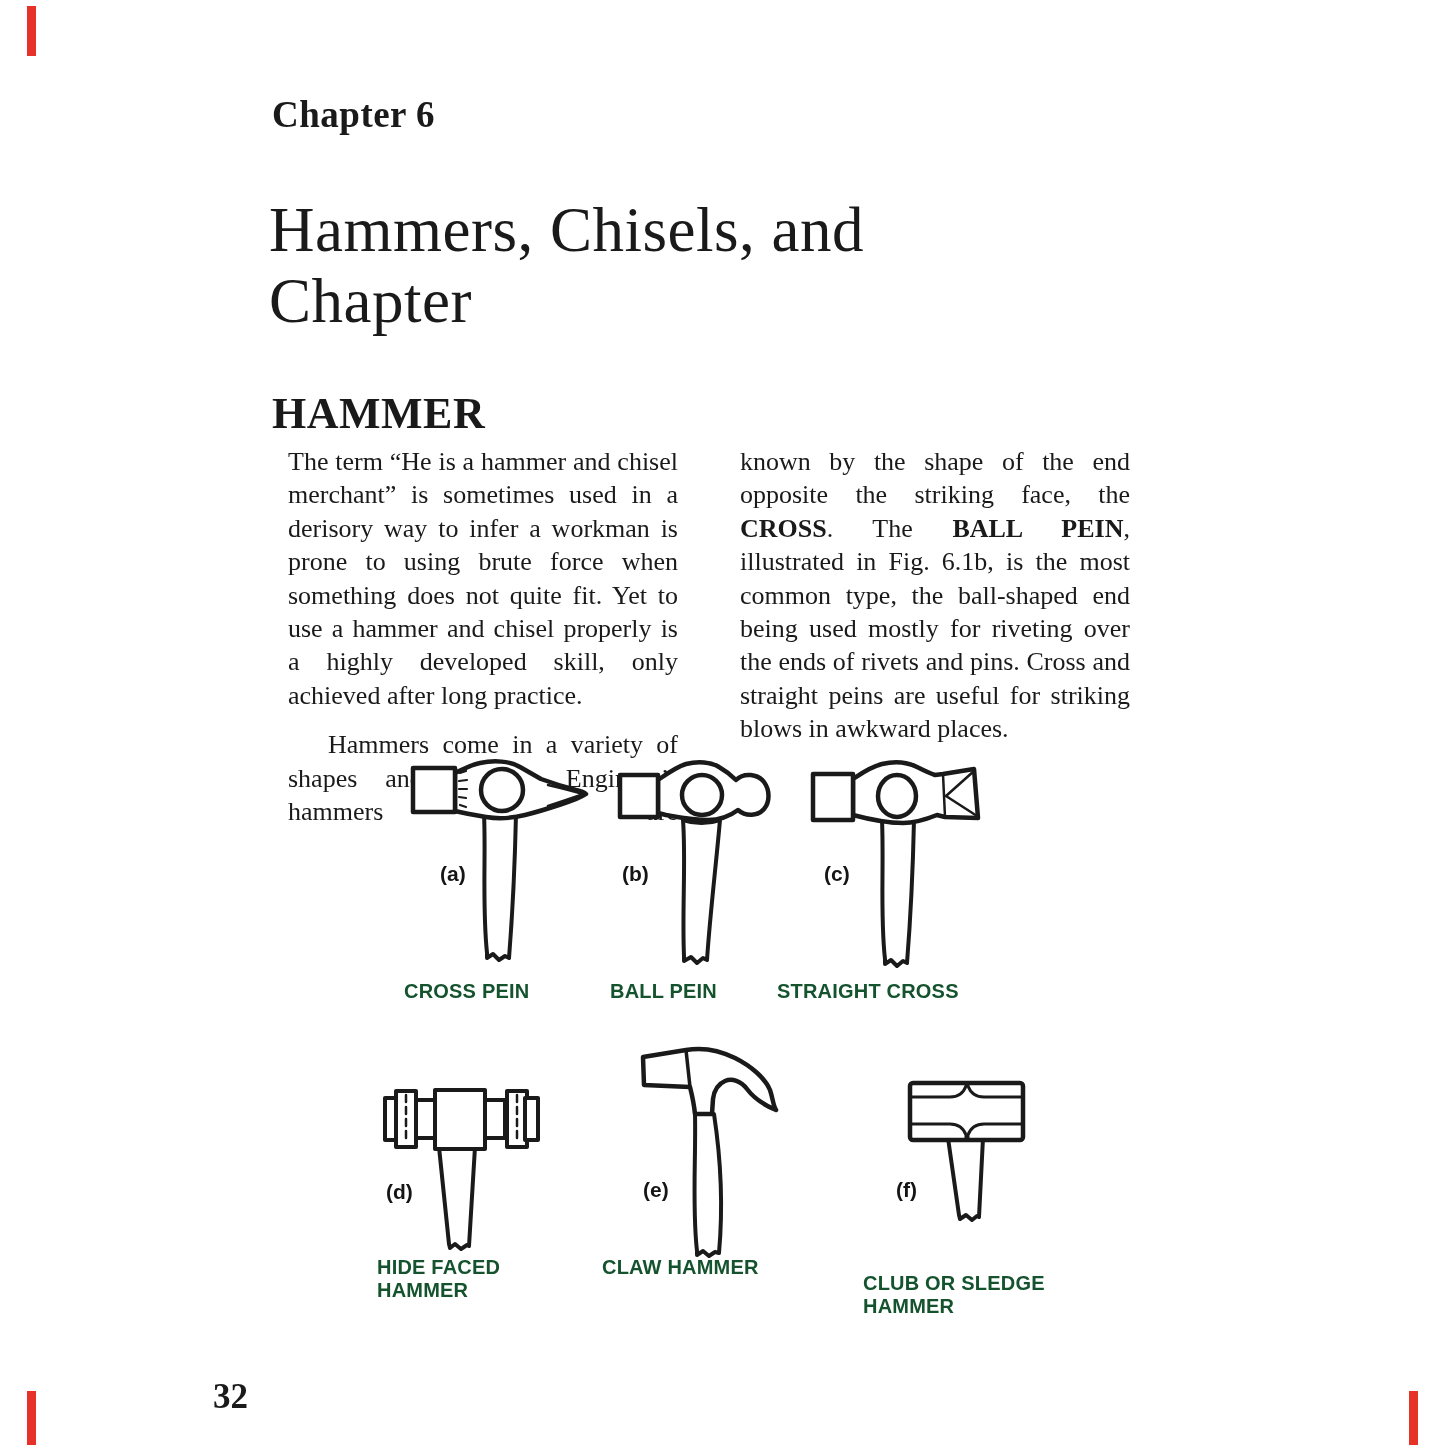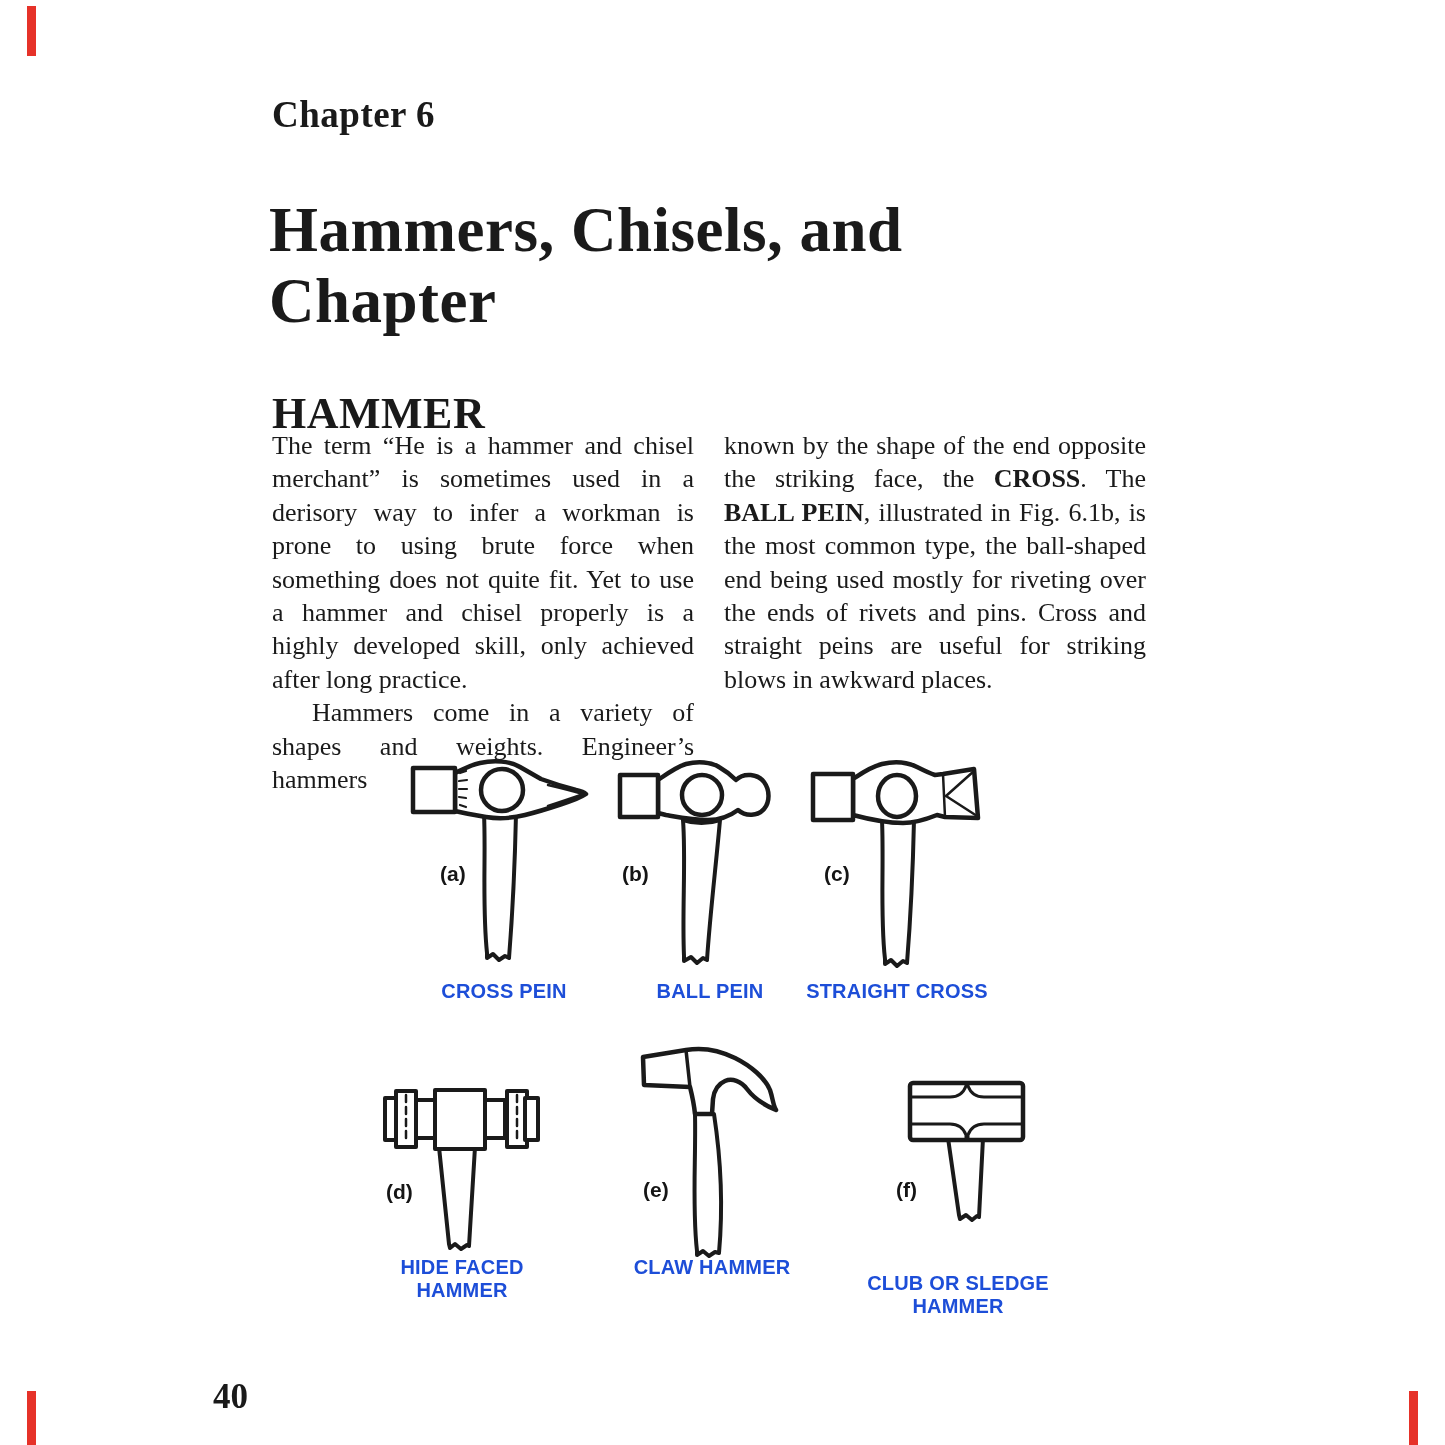--- a/index.html
+++ b/index.html
@@ -13,50 +13,50 @@
   .page { position:absolute; inset:0; }
 
   .chapter-label {
     position:absolute; left:272px; top:96px;
     font-size:37px; font-weight:bold; line-height:1;
     letter-spacing:0.5px;
     text-align:right;
   }
   .page-title {
     position:absolute; left:269px; top:195px; width:900px;
-    font-size:63px; font-weight:bold; line-height:71px;
+    font-size:63px; font-weight:normal; line-height:71px;
     letter-spacing:0.5px;
   }
   .section-heading {
     position:absolute; left:272px; top:392px;
     font-size:44px; font-weight:bold; line-height:1;
     letter-spacing:0.5px;
   }
 
   .columns {
     position:absolute; left:272px; top:429px; width:874px;
     display:flex; gap:30px;
   }
   .col { width:422px; font-size:26px; line-height:33.4px; text-align:justify; }
-  .col p { margin:0; }
+  .col p { margin:16px; }
   .col p.indent { text-indent:40px; text-align-last:justify; }
   .col b { font-weight:bold; }
 
   .figure { position:absolute; left:0; top:0; width:1445px; height:1445px; pointer-events:none; }
   .figure svg { position:absolute; overflow:visible; }
   .fig-letter {
     position:absolute;
     font-family:"Liberation Sans", sans-serif;
     font-weight:bold; font-size:21px; color:#151515;
   }
   .fig-label {
     position:absolute;
     font-family:"Liberation Sans", sans-serif;
     font-weight:bold; font-size:20px; line-height:23px;
-    text-align:center; color:#1d4ed8; letter-spacing:0.2px;
+    color:#14532d; letter-spacing:0.2px;
   }
   .caption {
     position:absolute; left:272px; top:1311px; width:874px;
     text-align:center; white-space:nowrap;
   }
   .caption .cap-label {
     font-family:"Liberation Sans", sans-serif;
     font-weight:bold; font-size:25px; color:#151515;
   }
   .caption .cap-text {
@@ -158,19 +158,19 @@
 
     <div class="fig-label" style="left:404px; top:980px;  width:200px;">CROSS PEIN</div>
     <div class="fig-label" style="left:610px; top:980px;  width:200px;">BALL PEIN</div>
     <div class="fig-label" style="left:777px; top:980px;  width:240px;">STRAIGHT CROSS</div>
     <div class="fig-label" style="left:377px; top:1256px; width:170px;">HIDE FACED HAMMER</div>
     <div class="fig-label" style="left:602px; top:1256px; width:220px;">CLAW HAMMER</div>
     <div class="fig-label" style="left:863px; top:1256px; width:190px;margin-top:16px;">CLUB OR SLEDGE HAMMER</div>
 
   </div>
 
-  <div class="page-number">40</div>
+  <div class="page-number">32</div>
 
   <div class="reg-mark tl" style="background: rgb(230, 50, 41);"></div>
   <div class="reg-mark bl" style="background: rgb(230, 50, 41);"></div>
   <div class="reg-mark br" style="background: rgb(230, 50, 41);"></div>
 
 </div>
 
 </body></html>

